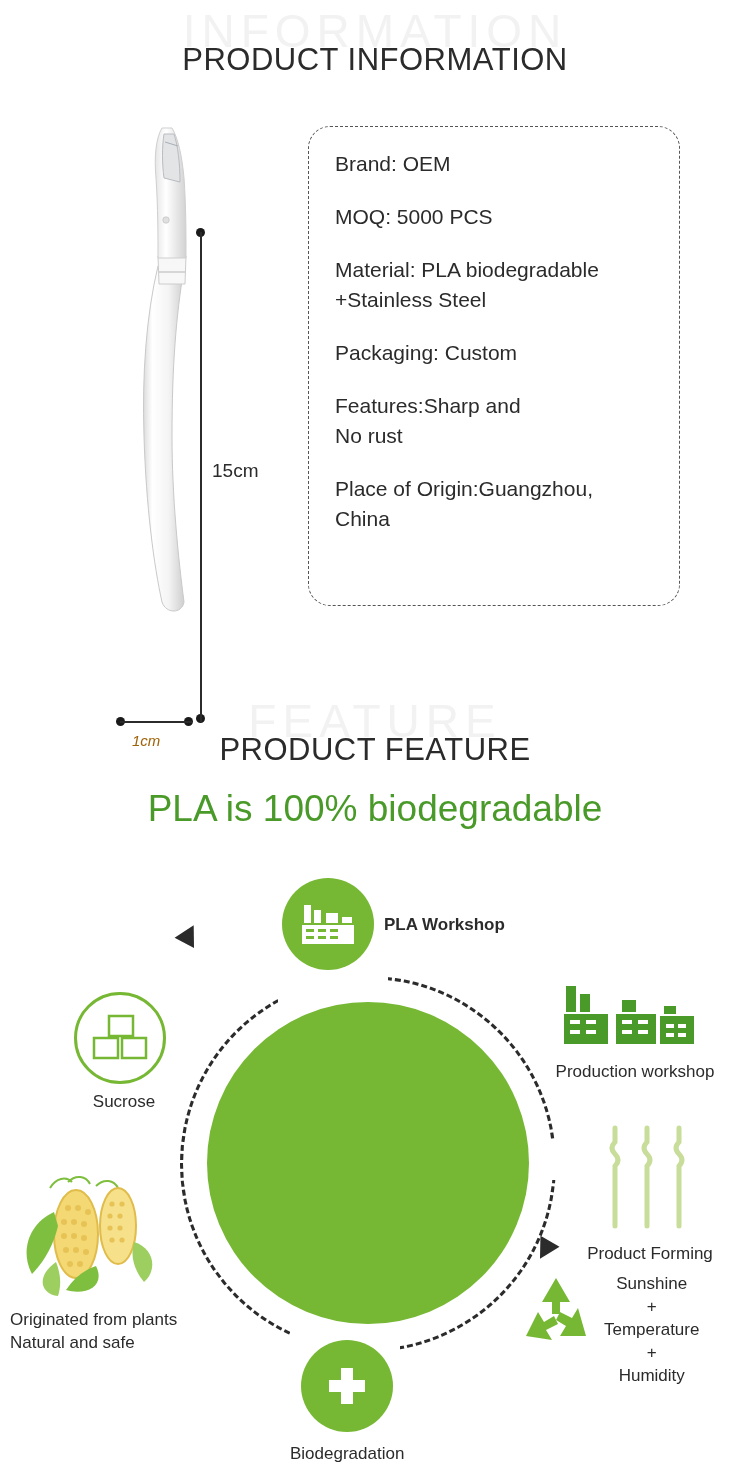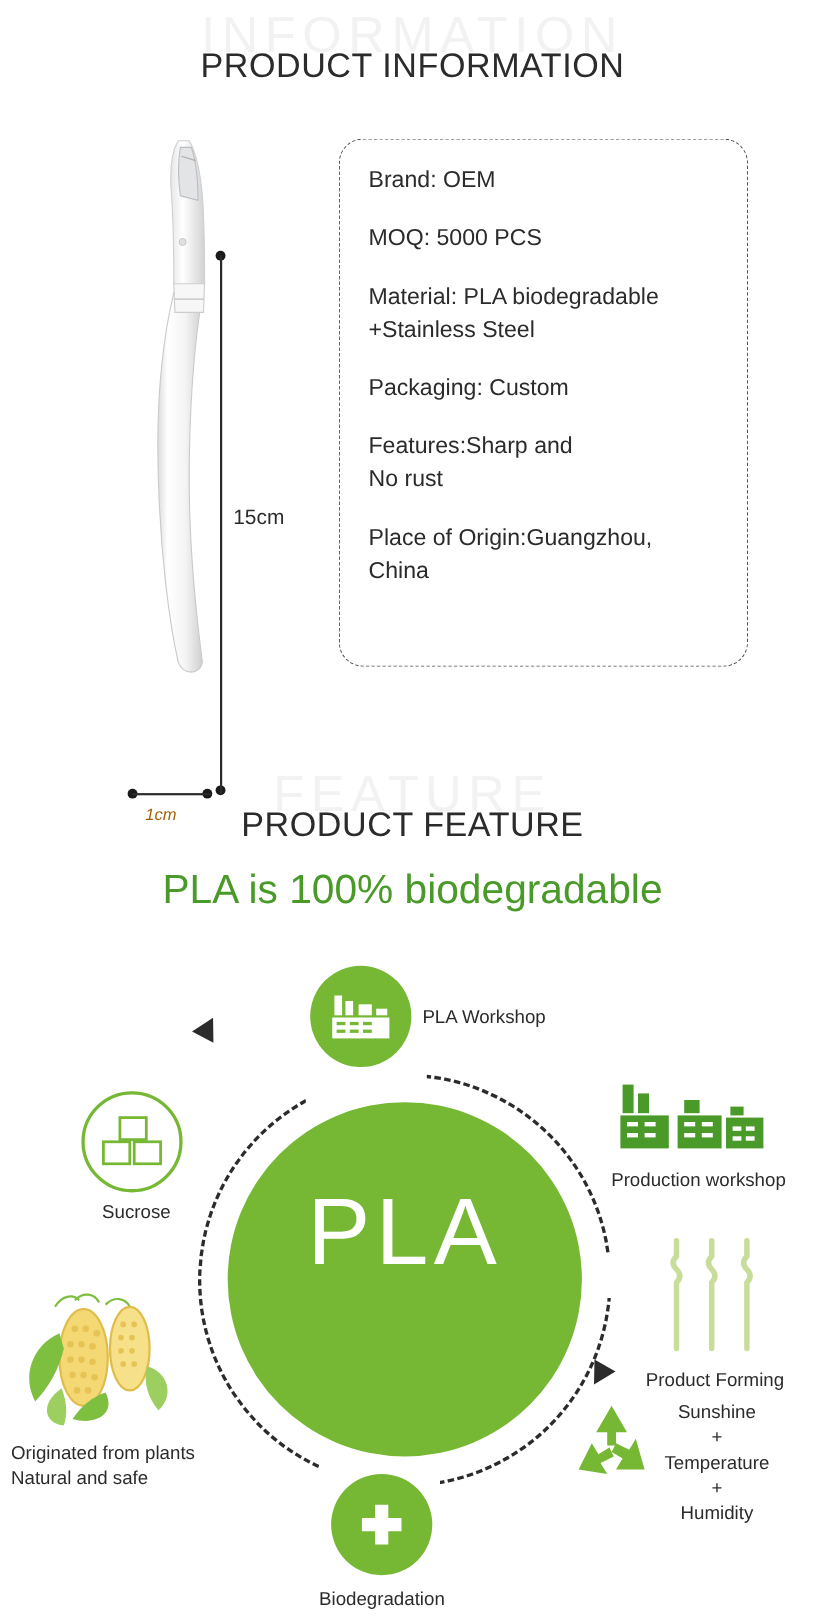--- a/index.html
+++ b/index.html
@@ -237,21 +237,21 @@
     border-radius: 50%;
     background: #ffffff;
     border: 3px solid #76b833;
     box-sizing: border-box;
     display: flex;
     align-items: center;
     justify-content: center;
   }
 
   
-  .node-workshop { left: 282px; top: 38px; display: flex; align-items: center; gap: 10px; }
+  .node-workshop { left: 282px; top: 38px; display: flex; align-items: center; gap: 10px; font-weight: bold; }
   .node-production { left: 540px; top: 140px; text-align: center; width: 190px; }
   .node-production .node-label { margin-top: 4px; }
   .node-forming { left: 578px; top: 282px; text-align: center; width: 144px; }
   .node-forming .node-label { margin-top: 6px; }
   .node-sunshine { left: 516px; top: 430px; display: flex; align-items: flex-start; gap: 8px; }
   .node-sunshine .node-label { text-align: center; margin-top: 2px; }
   .node-bio { left: 290px; top: 500px; display: flex; align-items: center; gap: 10px; flex-direction: column; }
   .node-plants { left: 10px; top: 330px; width: 230px; }
   .node-plants .node-label { margin-top: 4px; }
   .node-sucrose { left: 74px; top: 152px; text-align: center; width: 100px; }
@@ -330,21 +330,20 @@
   <div class="diagram">
 
     <div class="ring"></div>
     <div class="ring-gap gap-top"></div>
     <div class="ring-gap gap-bottom"></div>
     <div class="ring-gap gap-right"></div>
     <div class="arrow-head arrow-left"></div>
     <div class="arrow-head arrow-right"></div>
 
     <div class="pla-circle">
-      <div class="pla-word">PLA</div>
     </div>
 
     <div class="node node-workshop">
       <div class="circle-icon">
         <svg width="56" height="46" viewBox="0 0 56 46" xmlns="http://www.w3.org/2000/svg">
           <rect x="4" y="4" width="7" height="18" fill="#ffffff"></rect>
           <rect x="14" y="9" width="7" height="13" fill="#ffffff"></rect>
           <rect x="2" y="24" width="52" height="19" fill="#ffffff"></rect>
           <rect x="26" y="12" width="12" height="10" fill="#ffffff"></rect>
           <rect x="42" y="16" width="10" height="6" fill="#ffffff"></rect>

